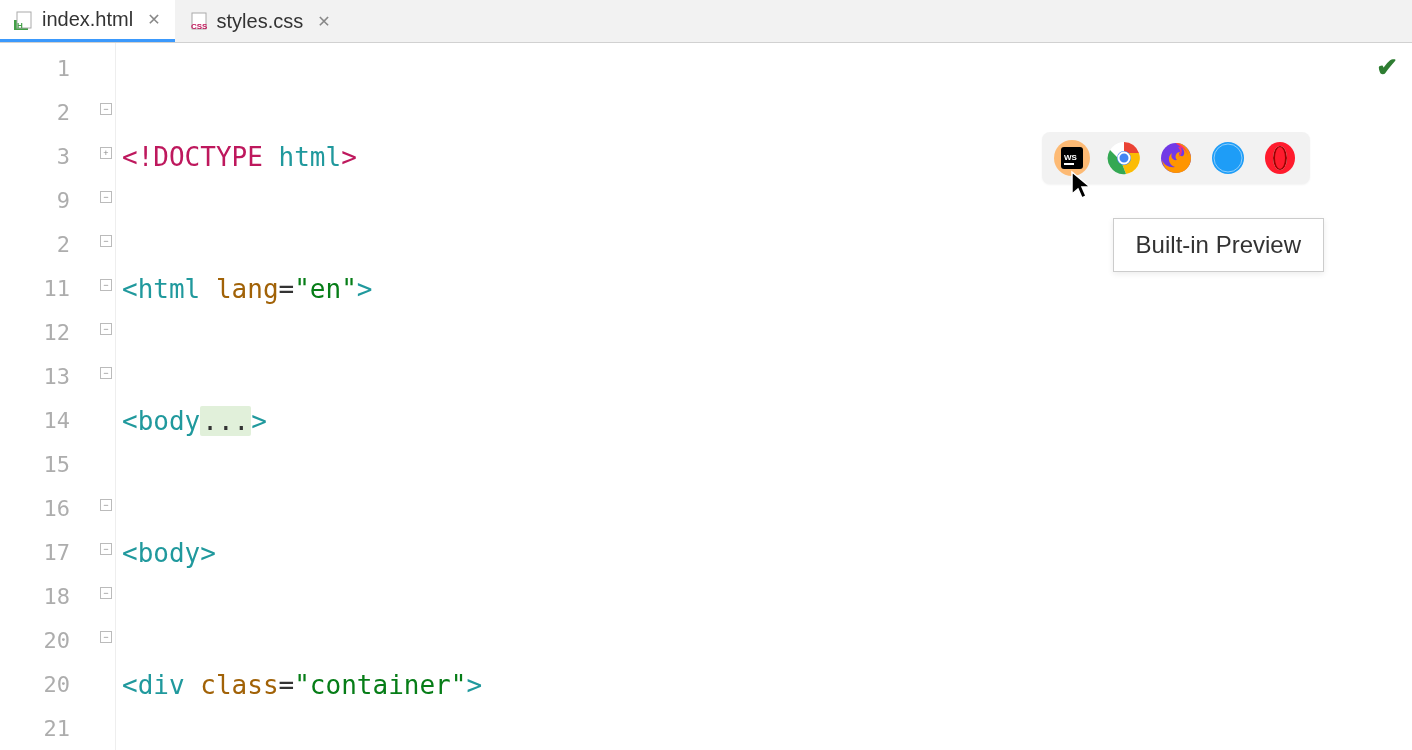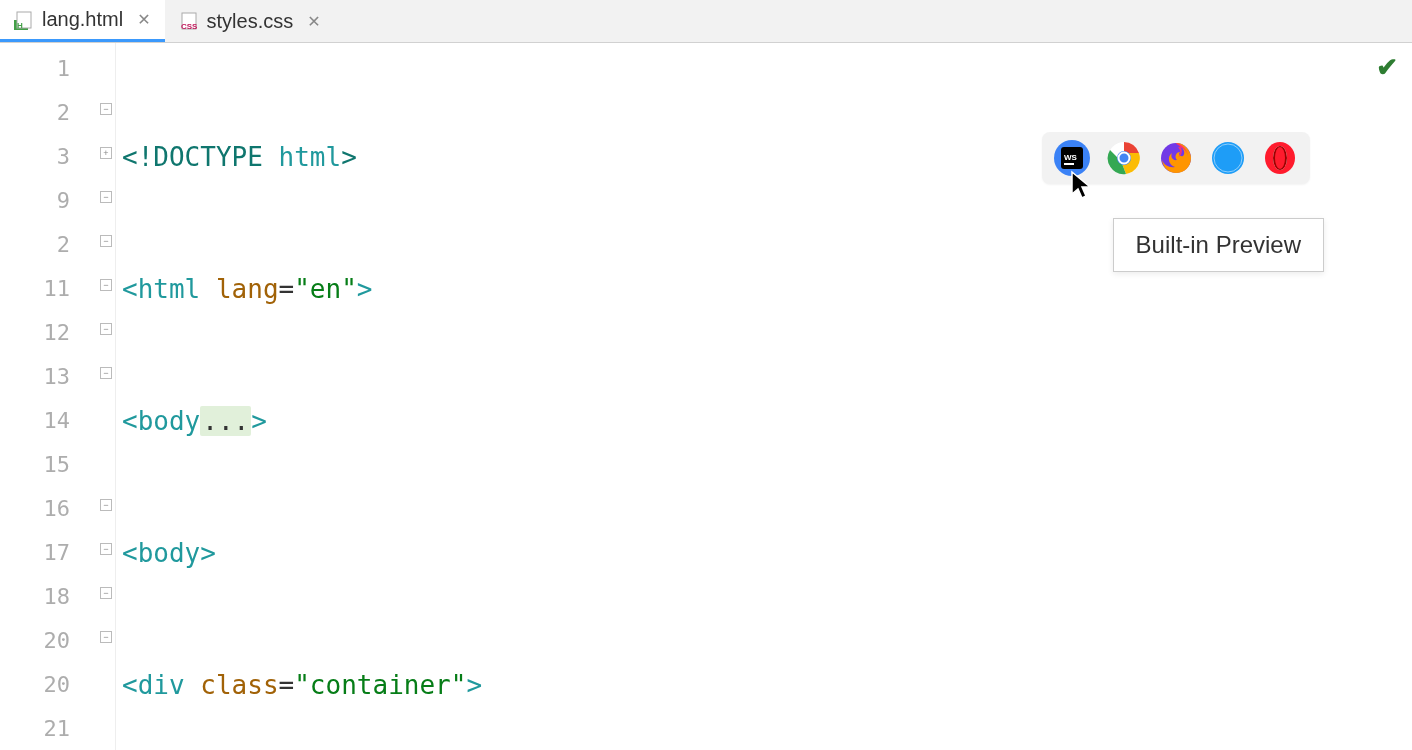--- a/index.html
+++ b/index.html
@@ -82,21 +82,21 @@
     line-height: 44px;
     padding-left: 24px;
     padding-top: 4px;
     white-space: pre;
     position: relative;
   }
   .code-line { height: 44px; }
   .t-punct { color: #333; }
   .t-tag { color: #20999d; }
   .t-tagname { color: #20999d; }
-  .t-doctype { color: #0f766e; }
+  .t-doctype { color: #be185d; }
   .t-doctype2 { color: #20999d; }
   .t-attr { color: #a16207; }
   .t-val { color: #067d17; }
   .t-folded { background: #e1f0da; color: #333; border-radius:2px; padding: 0 2px;}
 
   .check-icon {
     position: absolute;
     top: 52px;
     right: 14px;
     color: #2e7d32;
@@ -148,21 +148,21 @@
 </head>
 <body>
 
 <div class="tab-bar">
   <div class="tab active">
     <svg width="20" height="20">
         <rect x="0" y="10" width="14" height="10" fill="#43a047"></rect>
         <rect x="3" y="2" width="14" height="16" fill="#fff" stroke="#aaa"></rect>
         <text x="3" y="18" font-size="8" fill="#43a047" font-weight="bold">H</text>
       </svg>
-    <span>lang.html</span>
+    <span>index.html</span>
     <span class="close">✕</span>
   </div>
   <div class="tab">
     <svg width="20" height="20">
         <rect x="3" y="2" width="14" height="16" fill="#fff" stroke="#aaa"></rect>
         <text x="2" y="18" font-size="8" fill="#c2185b" font-weight="bold">CSS</text>
       </svg>
     <span>styles.css</span>
     <span class="close">✕</span>
   </div>
@@ -218,21 +218,21 @@
     
     
     
     
   </div>
 </div>
 
 <div class="check-icon">✔</div>
 
 <div class="browser-panel">
-  <div class="browser-btn" style="background:#3b82f6">
+  <div class="browser-btn" style="background:#fdba74">
     <svg width="22" height="22">
         <rect width="22" height="22" rx="3" fill="#000"></rect>
         <text x="3" y="13" font-size="8" fill="#fff" font-weight="bold">WS</text>
         <rect x="3" y="16" width="10" height="2" fill="#fff"></rect>
       </svg>
   </div>
   <div class="browser-btn">
     <svg width="34" height="34" viewBox="0 0 34 34">
         <circle cx="17" cy="17" r="16" fill="#fff"></circle>
         <path d="M17 1 A16 16 0 0 1 32 12 L17 12 Z" fill="#ea4335"></path>

